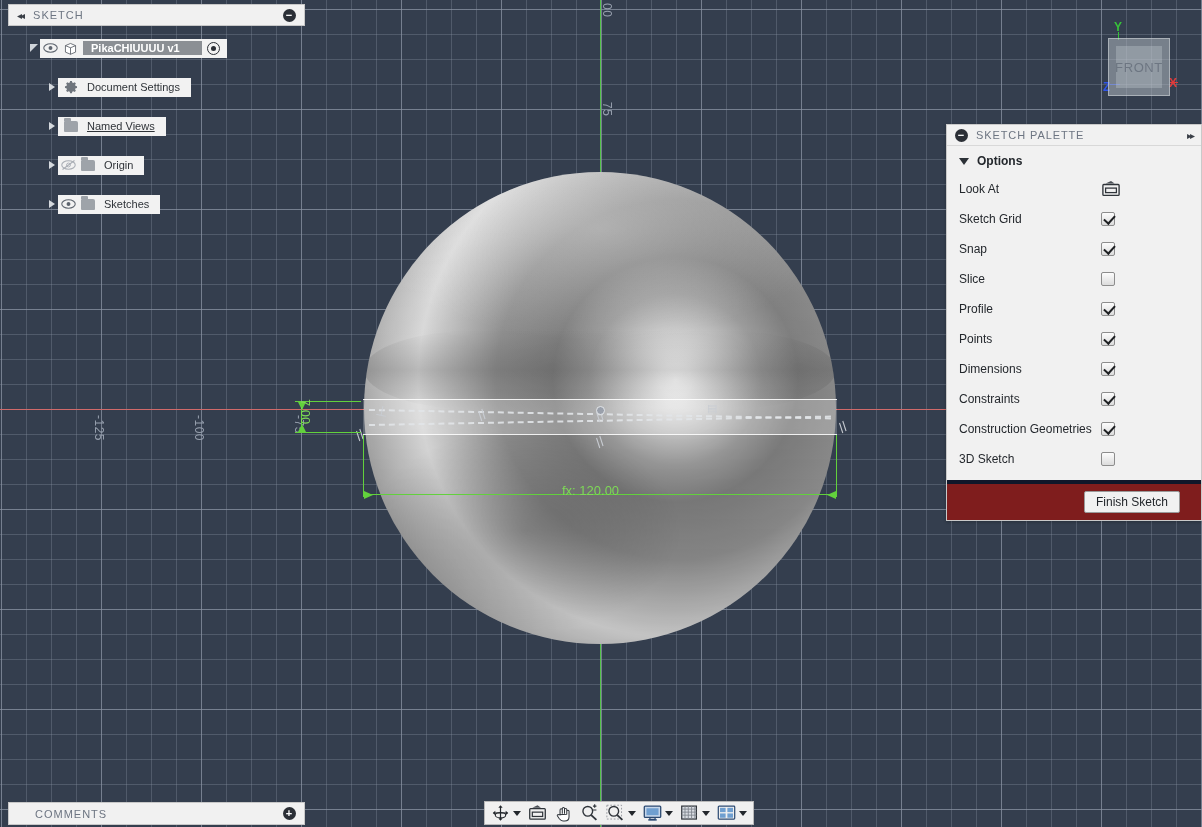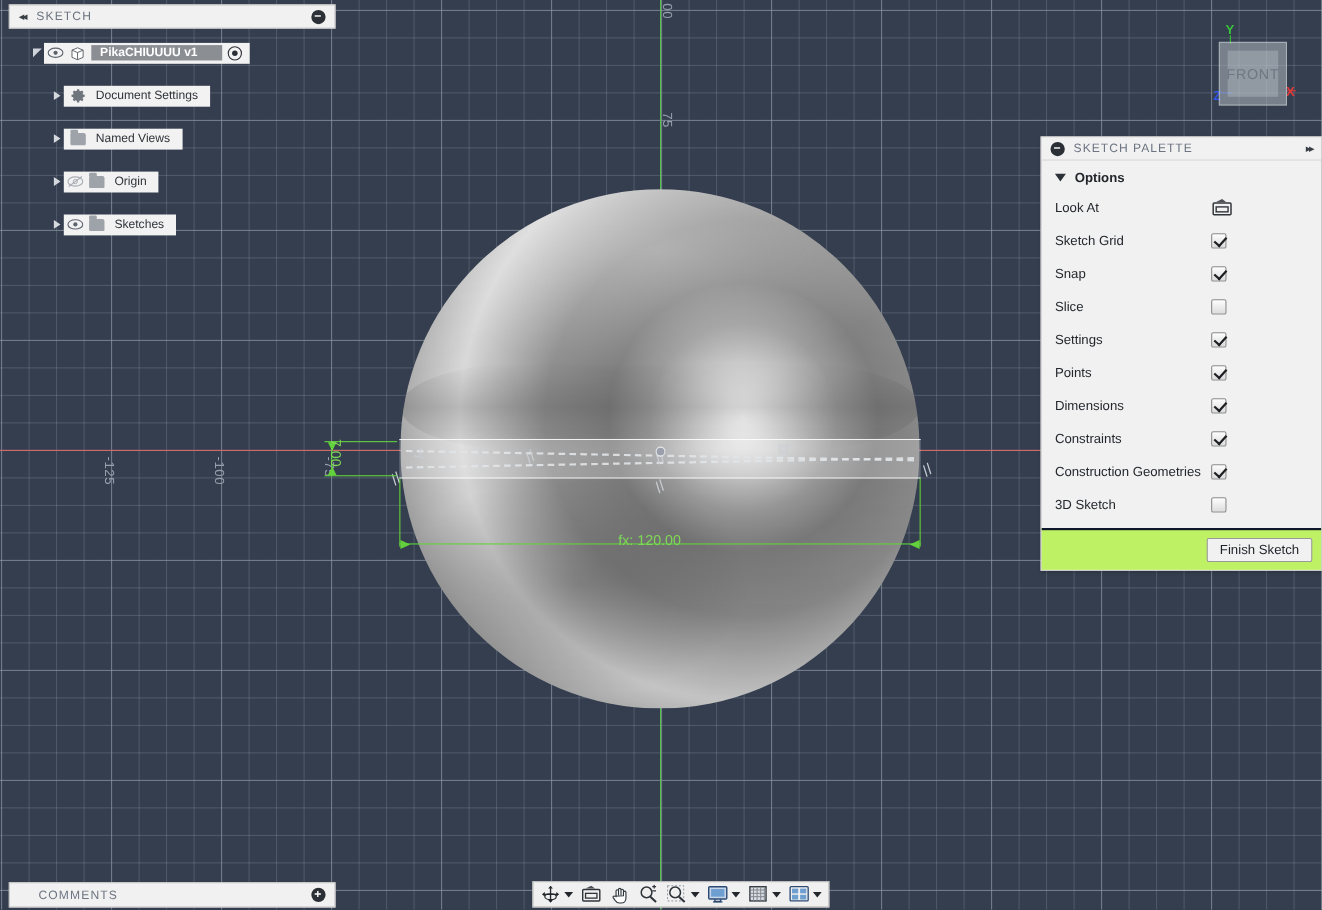--- a/index.html
+++ b/index.html
@@ -188,22 +188,22 @@
   .cb{
     width:14px;height:14px;border:1px solid #8d8d8d;border-radius:2px;
     background:linear-gradient(to bottom,#fdfdfd,#dcdcdc);
     position:relative; flex:0 0 auto;
   }
   .cb.on::after{
     content:""; position:absolute; left:4px; top:0px; width:5px; height:9px;
     border:solid #1d1f22; border-width:0 2px 2px 0; transform:rotate(42deg);
   }
   .palette-footer{
-    border-top:2px solid #0f172a; padding:7px 8px; display:flex; justify-content:flex-end;
-    background:#bef264;
+    border-top:4px solid #0f172a; padding:7px 21px; display:flex; justify-content:flex-end;
+    background:#7f1d1d;
   }
   .btn{
     font-size:12px; color:#1f2328; background:#f1f1f1;
     border:1px solid #9a9a9a; border-radius:2px; padding:3px 11px; cursor:default;
   }
 
   
   #viewcube{ position:absolute; right:10px; top:14px; width:106px; height:102px;}
   .cube-face{
     position:absolute; left:22px; top:24px; width:62px; height:58px;
@@ -336,21 +336,21 @@
               <path d="M8.7 1.6h2.6l.45 2.1 1.6.66 1.8-1.15 1.84 1.84-1.15 1.8.66 1.6 2.1.45v2.6l-2.1.45-.66 1.6 1.15 1.8-1.84 1.84-1.8-1.15-1.6.66-.45 2.1H8.7l-.45-2.1-1.6-.66-1.8 1.15-1.84-1.84 1.15-1.8-.66-1.6-2.1-.45V8.9l2.1-.45.66-1.6L3.01 5.05l1.84-1.84 1.8 1.15 1.6-.66z" fill="#6f757d"></path>
             </svg>
           <span class="txt">Document Settings</span>
         </span>
       </div>
 
       <div class="trow" style="margin-left:38px;">
         <span class="expander">
             <i class="exp-tri"></i>
           </span>
-        <span class="tlabel" style="padding-left:6px;">
+        <span class="tlabel" style="padding-left:6px;text-decoration:underline;">
           <span class="folder"></span>
           <span class="txt">Named Views</span>
         </span>
       </div>
 
       <div class="trow" style="margin-left:38px;">
         <span class="expander">
             <i class="exp-tri"></i>
           </span>
         <span class="tlabel">
@@ -428,21 +428,21 @@
       </div>
 
       <div class="opt">
         <span class="oname">Slice</span>
         <span class="octl">
             <span class="cb"></span>
           </span>
       </div>
 
       <div class="opt">
-        <span class="oname">Settings</span>
+        <span class="oname">Profile</span>
         <span class="octl">
             <span class="cb on"></span>
           </span>
       </div>
 
       <div class="opt">
         <span class="oname">Points</span>
         <span class="octl">
             <span class="cb on"></span>
           </span>

